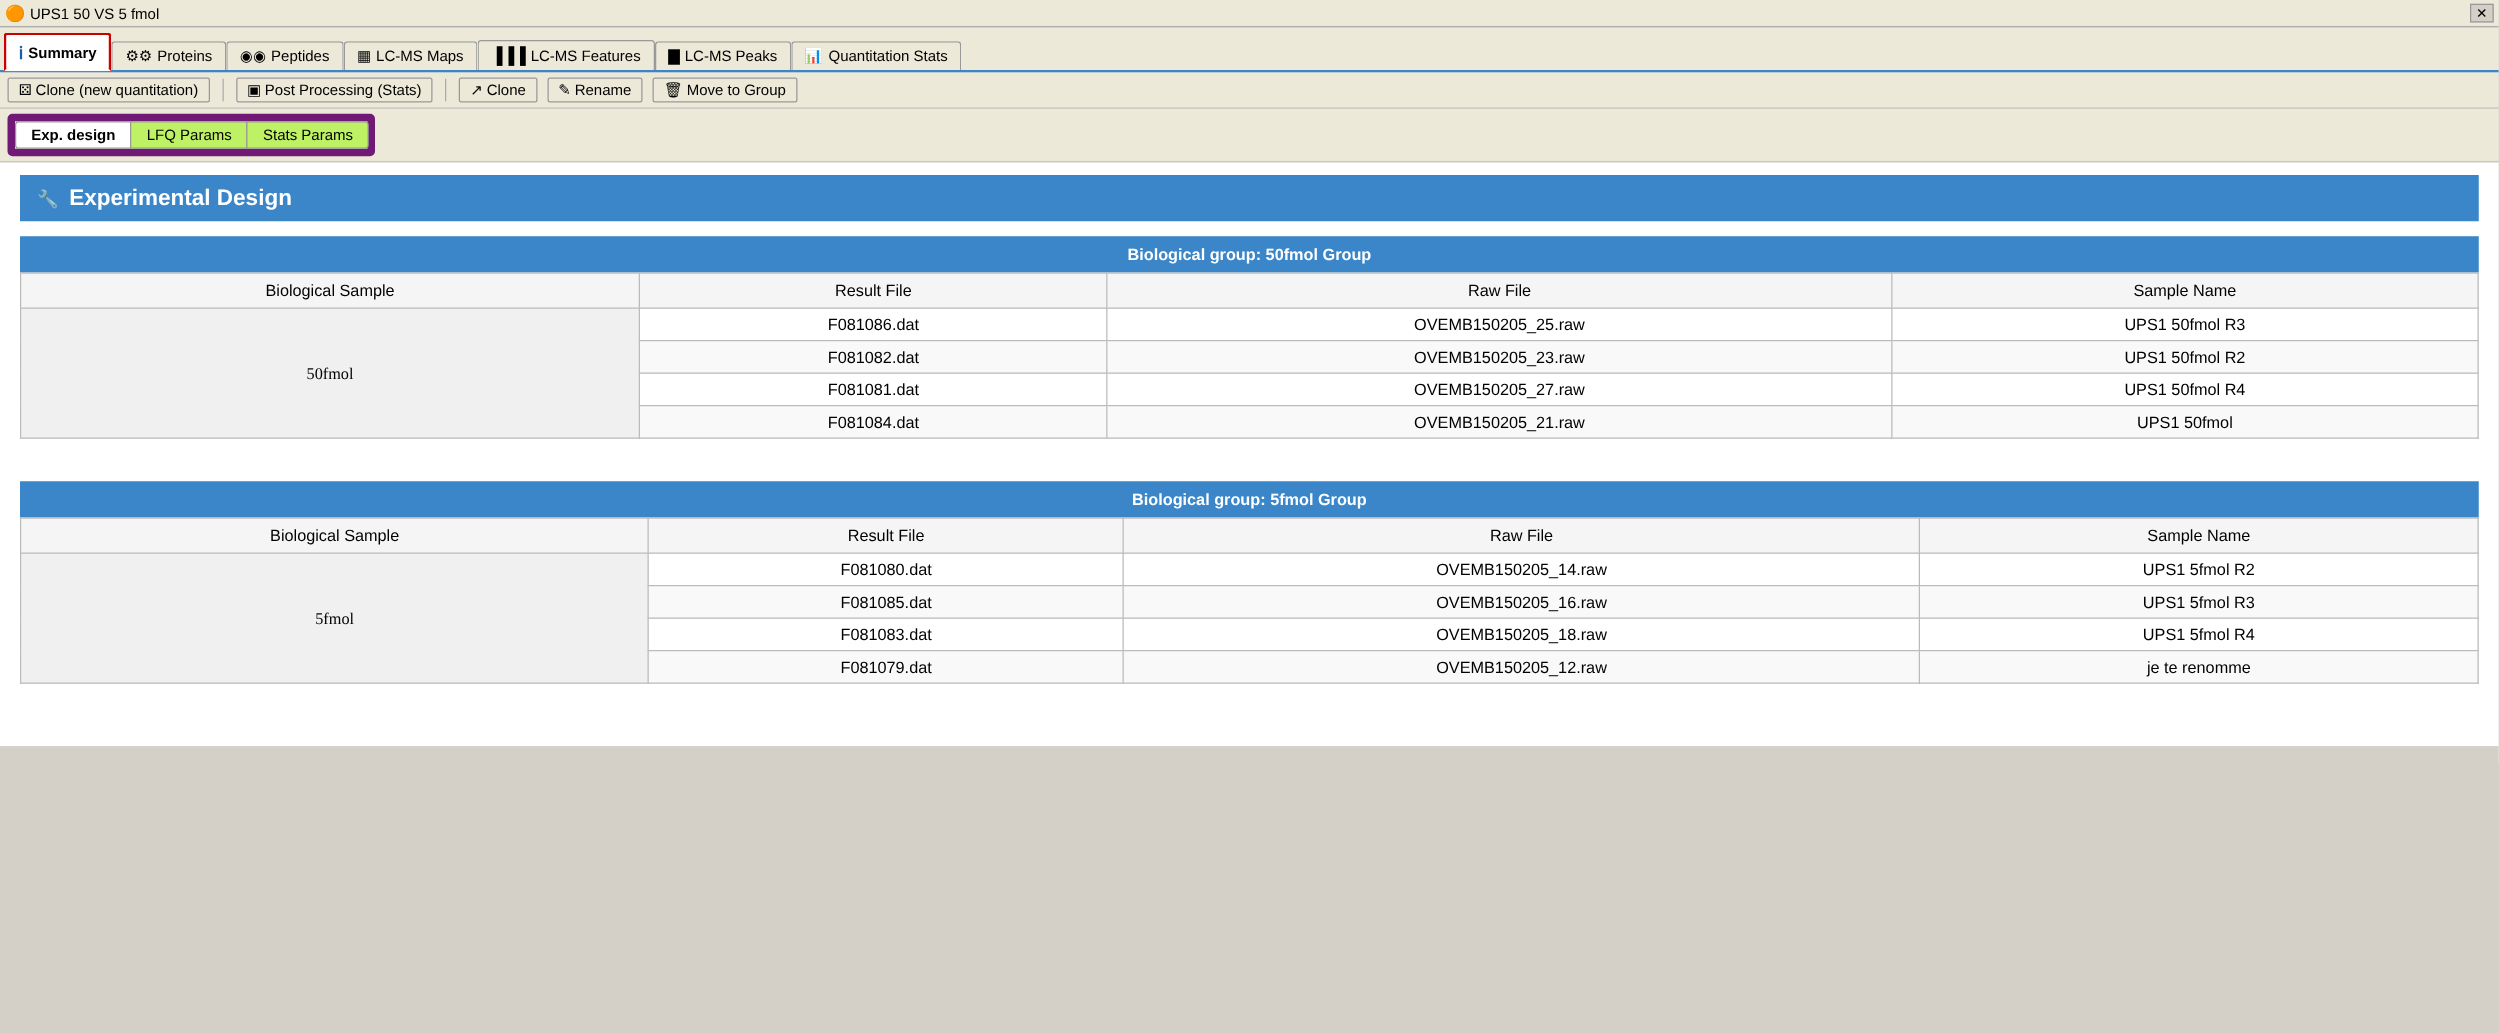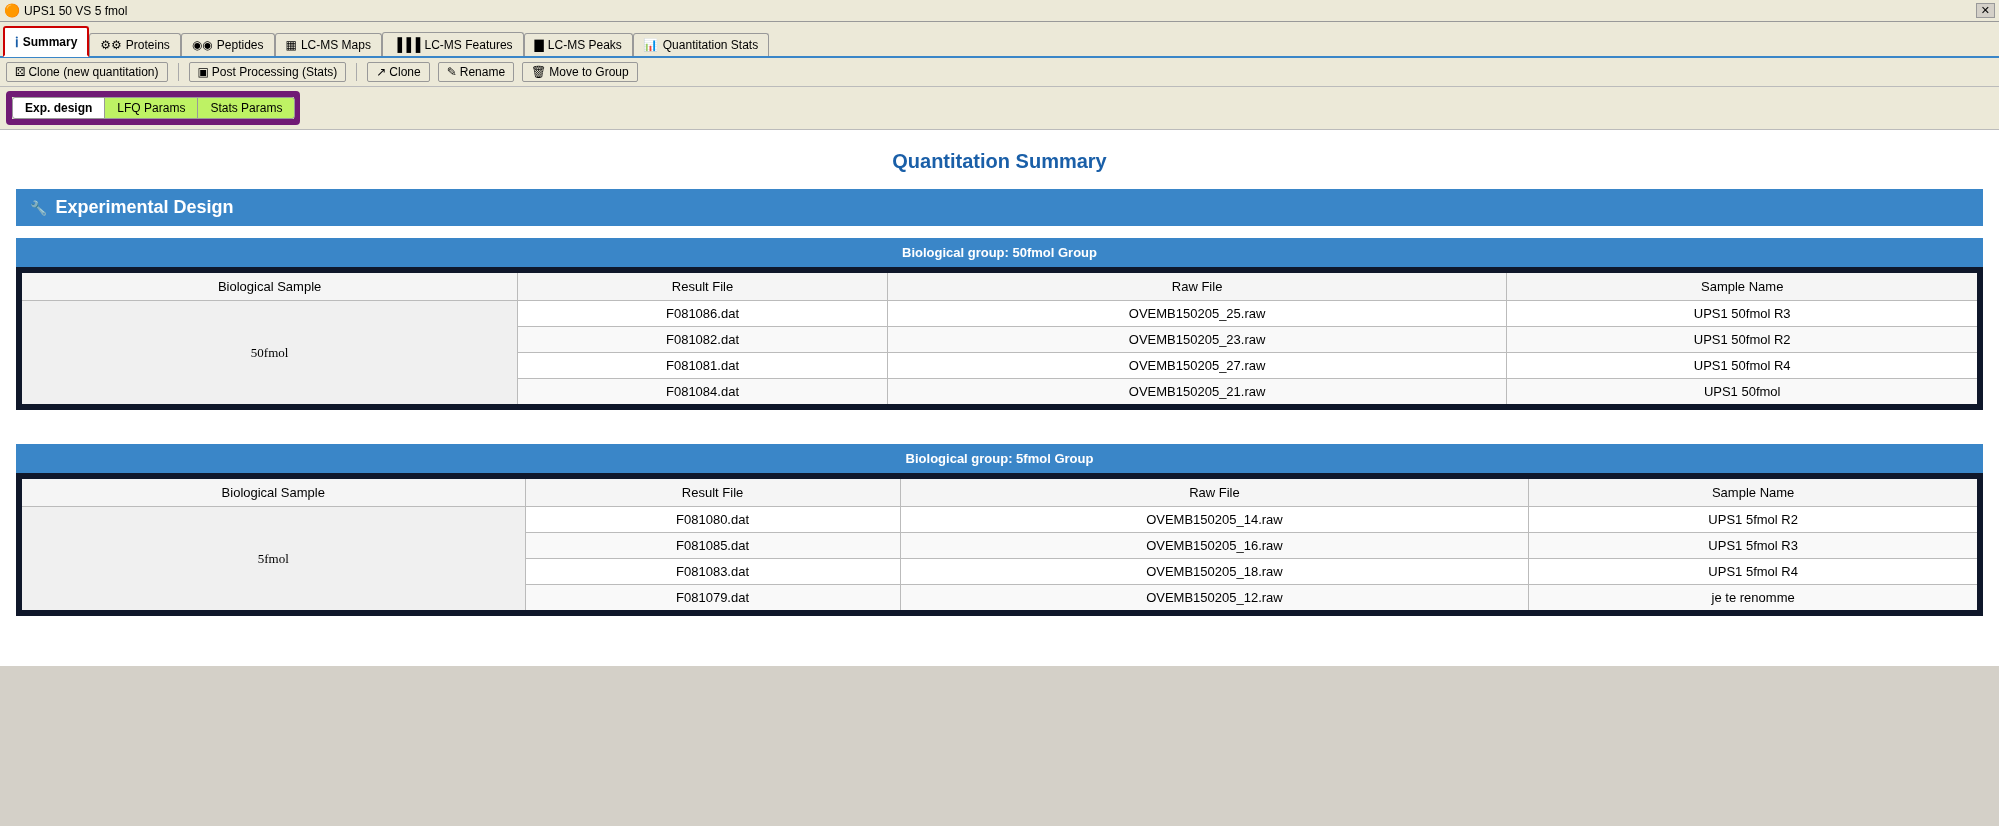--- a/index.html
+++ b/index.html
@@ -121,21 +121,21 @@
       background: #3a86c8;
       color: white;
       font-weight: bold;
       text-align: center;
       padding: 7px;
       font-size: 13px;
     }
     .data-table {
       width: 100%;
       border-collapse: collapse;
-      border: 6px solid #0f172a;
+      border: 1px solid #0f172a;
     }
     .data-table th {
       background: #f5f5f5;
       border: 1px solid #bbb;
       padding: 6px 10px;
       font-weight: normal;
       text-align: center;
       font-size: 13px;
     }
     .data-table td {
@@ -226,21 +226,20 @@
 <div style="background:#ece9d8; padding:4px 6px; border-bottom:1px solid #bbb;">
   <div class="sub-tabs-wrapper">
 
   <div class="sub-tab active">Exp. design</div>
       <div class="sub-tab">LFQ Params</div>
       <div class="sub-tab">Stats Params</div>
     </div>
 </div>
 
 <div class="content">
-  <div class="page-title">Quantitation Summary</div>
 
   <div class="section-header">
     <span class="icon-tools"></span>
     <span>Experimental Design</span>
   </div>
 
   <div id="groups-container">
       <div class="group-block">
         <div class="group-title-row">Biological group: 50fmol Group</div>
         <table class="data-table">

